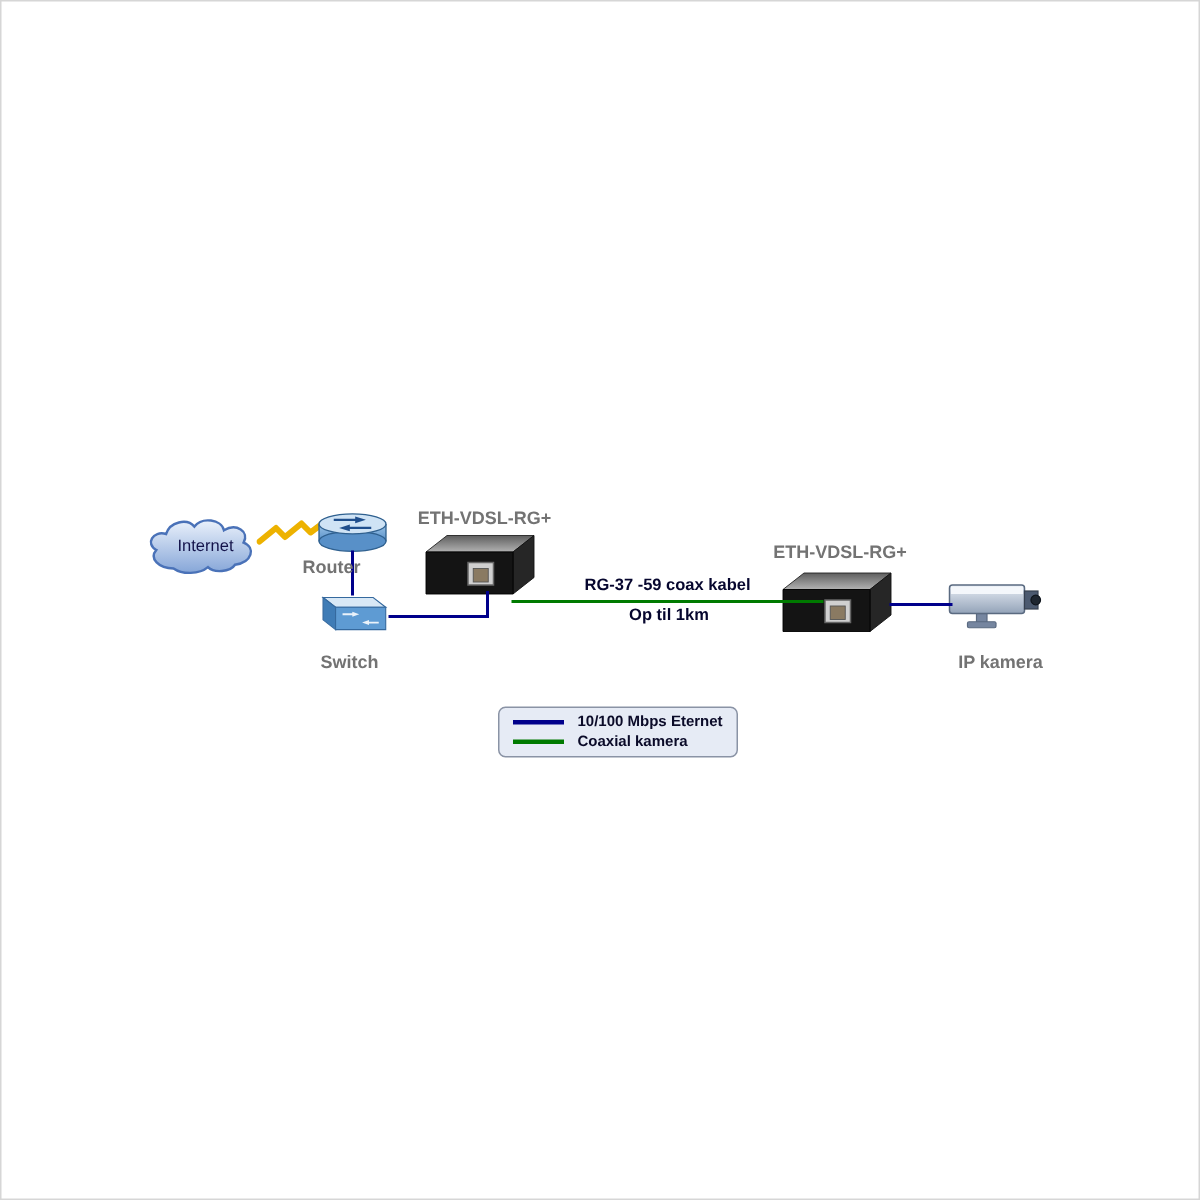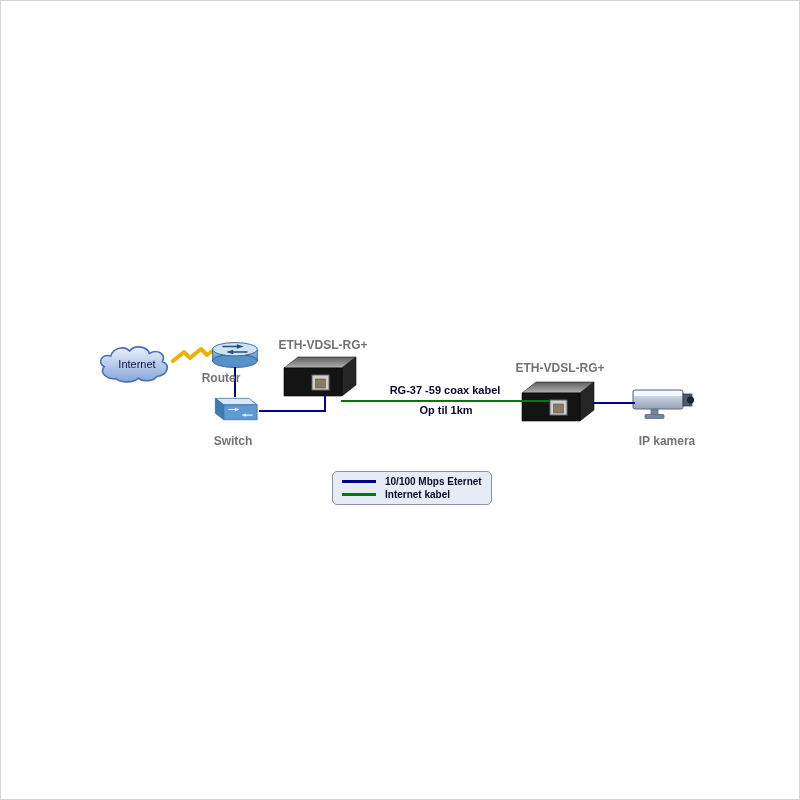--- a/index.html
+++ b/index.html
@@ -180,17 +180,17 @@
     <div class="legend-row">
       <svg class="legend-swatch" width="36" height="5">
         <line x1="1" y1="2.5" x2="35" y2="2.5" stroke-width="3" stroke="#00008b"></line>
       </svg>
       <span class="legend-label">10/100 Mbps Eternet</span>
     </div>
     <div class="legend-row">
       <svg class="legend-swatch" width="36" height="5">
         <line x1="1" y1="2.5" x2="35" y2="2.5" stroke-width="3" stroke="#007a00"></line>
       </svg>
-      <span class="legend-label">Internet kabel</span>
+      <span class="legend-label">Coaxial kamera</span>
     </div>
   </div>
 
 </div>
 
 </body></html>

